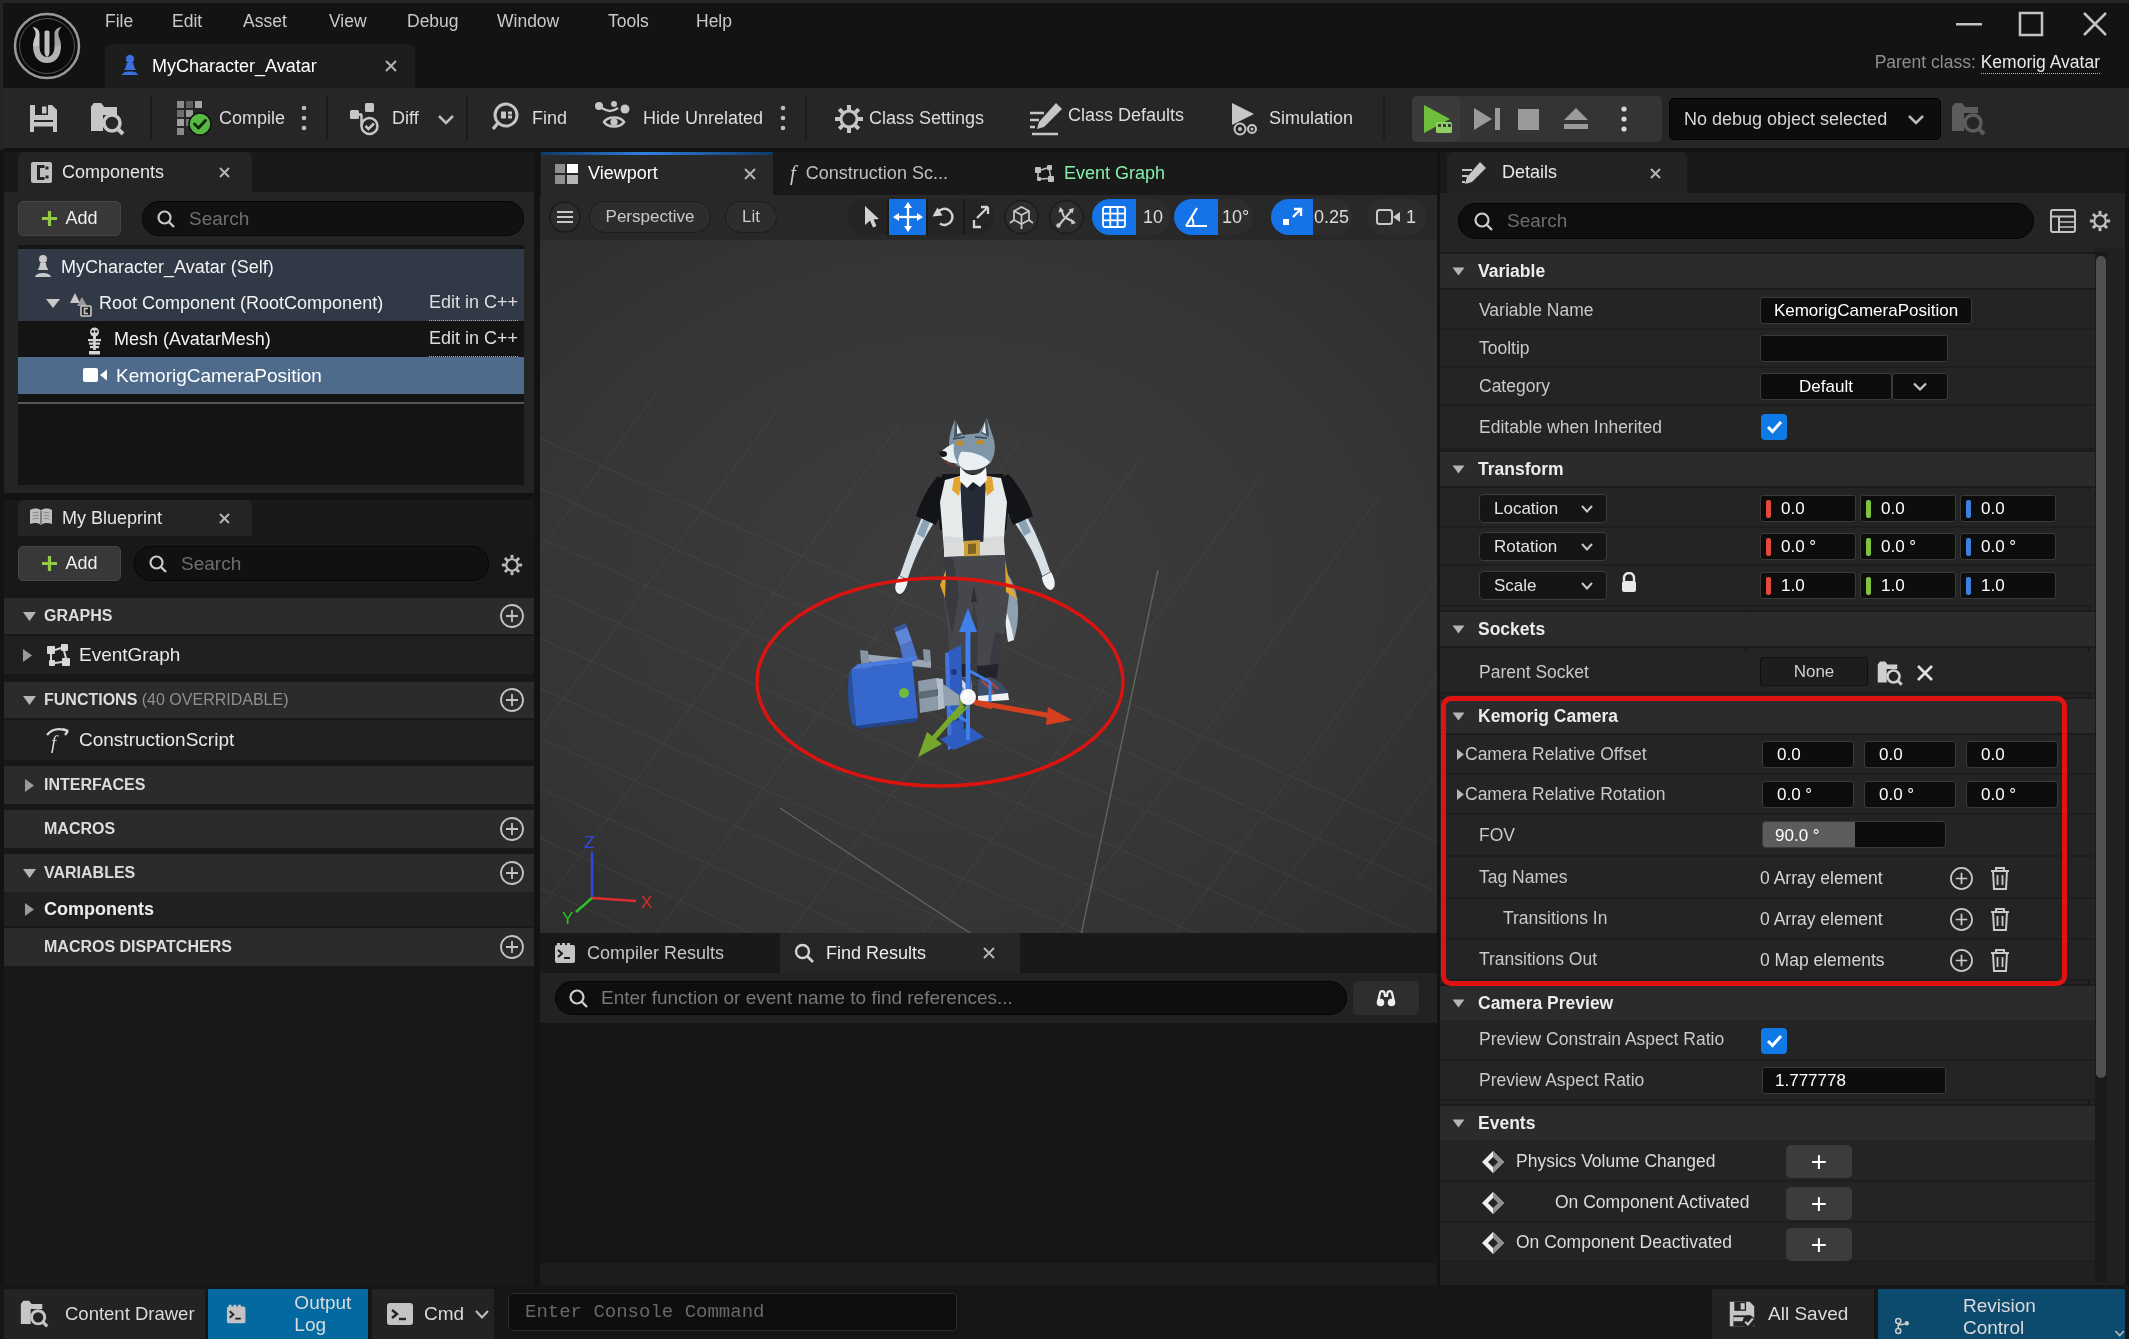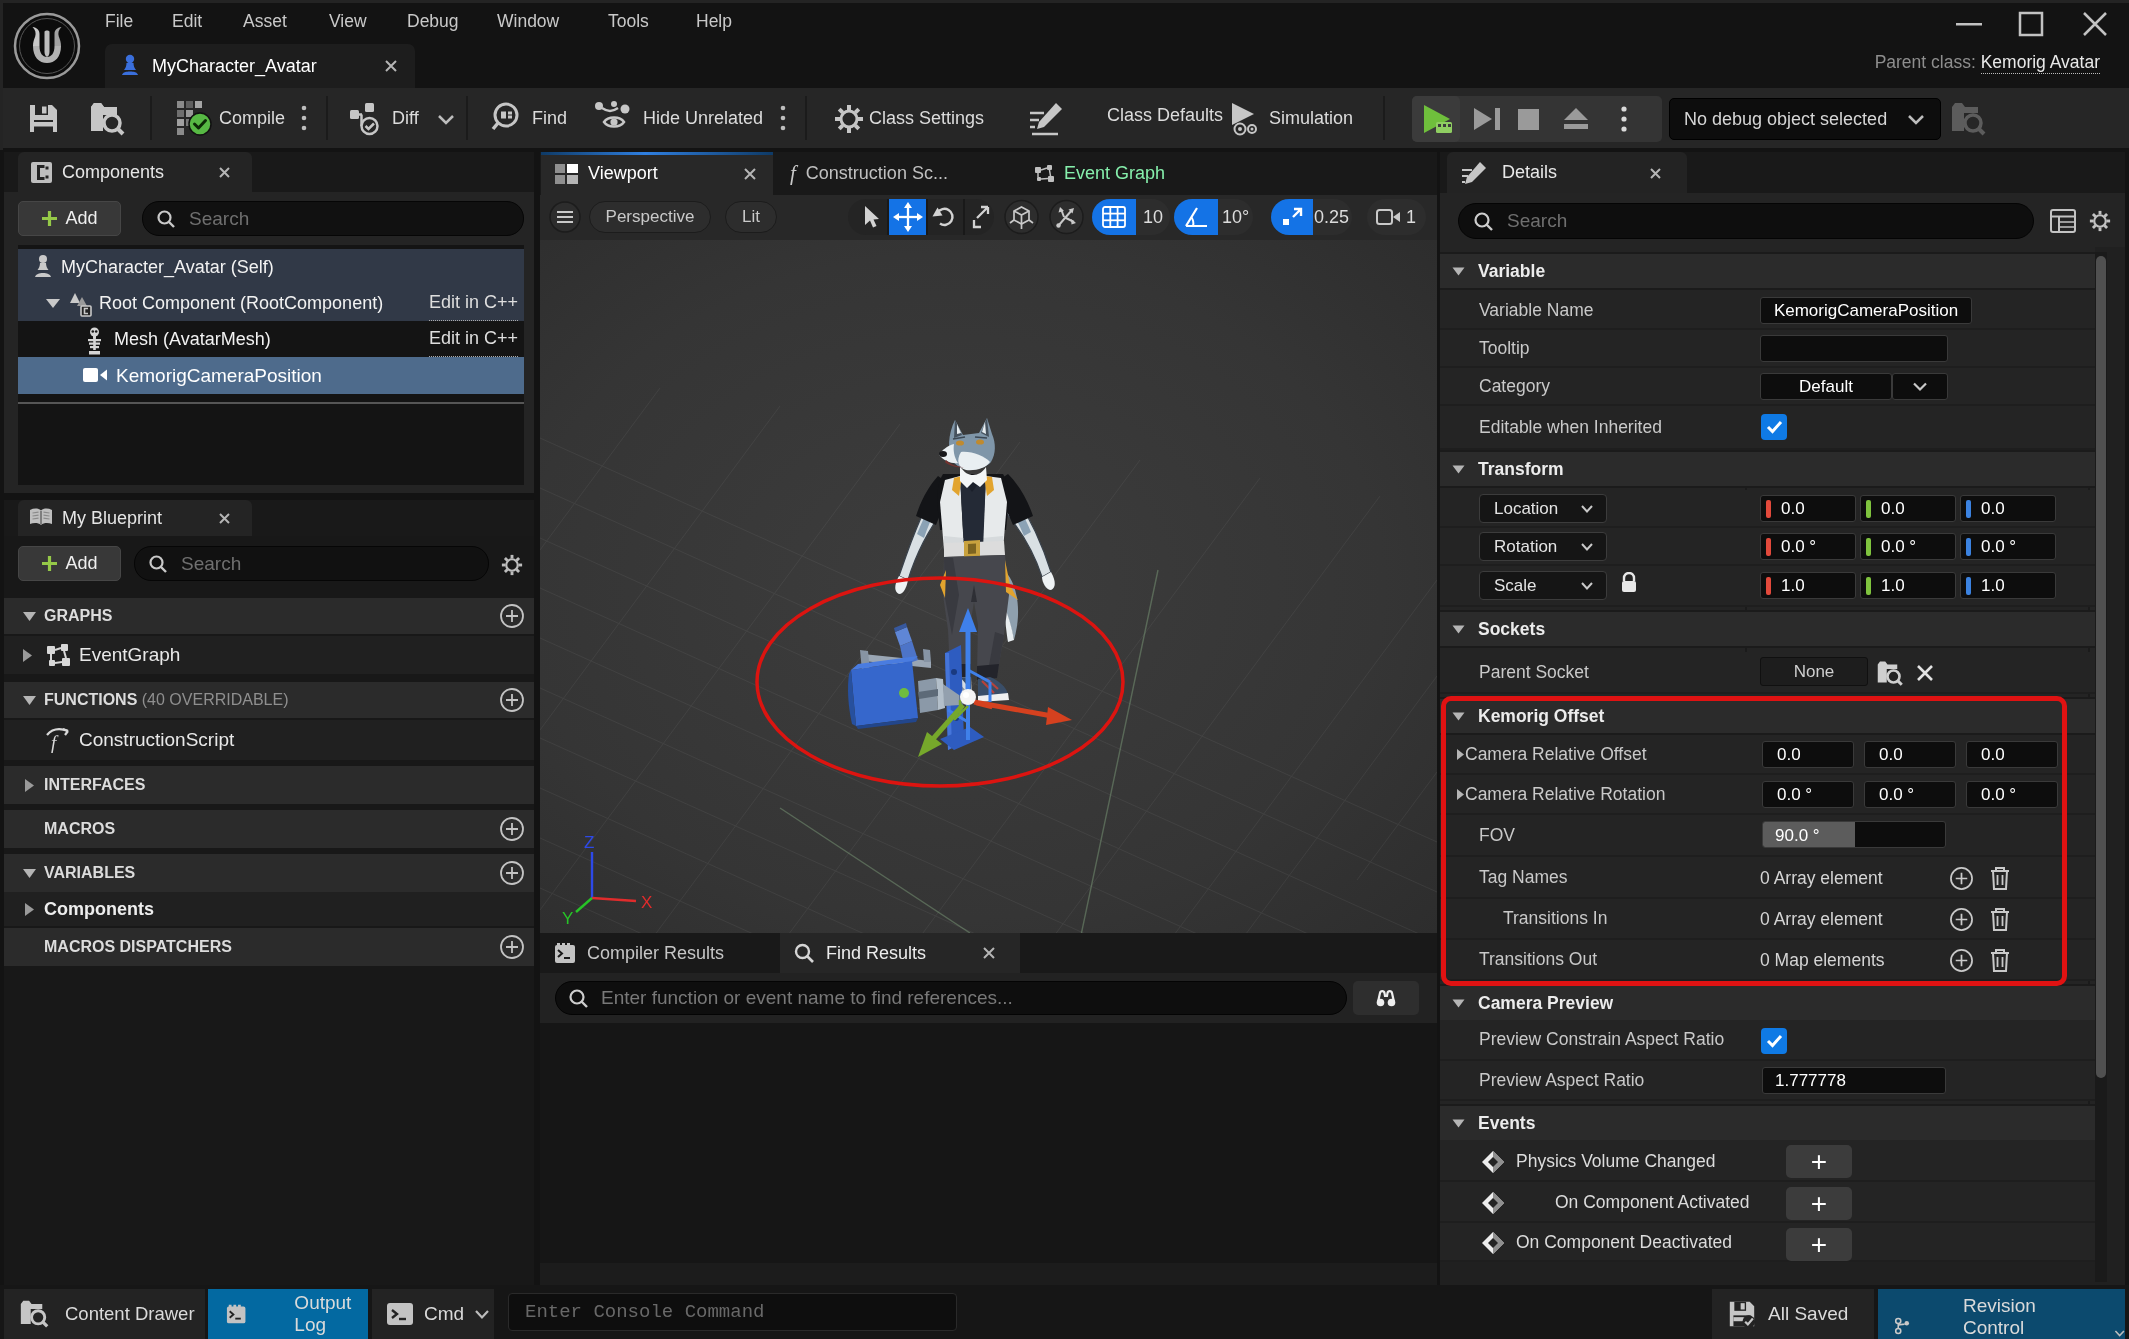--- a/index.html
+++ b/index.html
@@ -168,21 +168,21 @@
 </svg>
 <div class="abs" style="left:869px;top:88px;height:60px;display:flex;align-items:center;font-size:18px;color:#dcdcdc;">Class Settings</div>
 
 <svg class="abs" style="left:1028px;top:101px;" width="38" height="36" viewBox="0 0 38 36">
   <path d="M28 2 L34 8 L16 26 L9 28 L11 21 Z" fill="#c6c6c6"></path>
   <line x1="2" y1="12" x2="16" y2="12" stroke="#c6c6c6" stroke-width="2.5"></line>
   <line x1="2" y1="19" x2="11" y2="19" stroke="#c6c6c6" stroke-width="2.5"></line>
   <line x1="2" y1="26" x2="7" y2="26" stroke="#c6c6c6" stroke-width="2.5"></line>
   <line x1="4" y1="33" x2="30" y2="33" stroke="#c6c6c6" stroke-width="2.5"></line>
 </svg>
-<div class="abs" style="left:1068px;top:88px;height:55px;display:flex;align-items:center;font-size:18px;color:#dcdcdc;margin-left:39px;">Class Defaults</div>
+<div class="abs" style="left:1068px;top:88px;height:55px;display:flex;align-items:center;font-size:18px;color:#dcdcdc;">Class Defaults</div>
 
 <svg class="abs" style="left:1228px;top:101px;" width="40" height="38" viewBox="0 0 40 38">
   <path d="M4 2 L26 13 L4 24 Z" fill="#c6c6c6"></path>
   <g fill="none" stroke="#c6c6c6" stroke-width="2">
     <circle cx="12" cy="28" r="5.5"></circle>
       <circle cx="24" cy="28" r="4"></circle>
   </g>
   <circle cx="12" cy="28" r="2" fill="#c6c6c6"></circle>
     <circle cx="24" cy="28" r="1.5" fill="#c6c6c6"></circle>
 </svg>
@@ -899,21 +899,21 @@
       <line x1="27.5" y1="27.5" x2="33" y2="33" stroke="#cfcfcf" stroke-width="4"></line>
     </svg>
   <svg class="abs" style="left:475px;top:511px;" width="20" height="20" viewBox="0 0 20 20">
       <path d="M3 3 L17 17 M17 3 L3 17" stroke="#e3e3e3" stroke-width="2.6"></path>
     </svg>
 
   <div class="dh" style="top:545px;">
       <svg width="13" height="9" viewBox="0 0 13 9">
         <path d="M0.5 0.5 L12.5 0.5 L6.5 8.5 Z" fill="#b5b5b5"></path>
       </svg>
-      <b>Kemorig Offset</b>
+      <b>Kemorig Camera</b>
     </div>
   <div class="dr" style="top:583px;height:40px;">
       <svg class="tri" width="9" height="13" viewBox="0 0 9 13">
         <path d="M1 1 L8 6.5 L1 12 Z" fill="#b5b5b5"></path>
       </svg>
       <span class="dl2">Camera Relative Offset</span>
     </div>
   <div class="pbx" style="left:322px;top:589px;">0.0</div>
   <div class="pbx" style="left:424px;top:589px;">0.0</div>
   <div class="pbx" style="left:526px;top:589px;">0.0</div>

